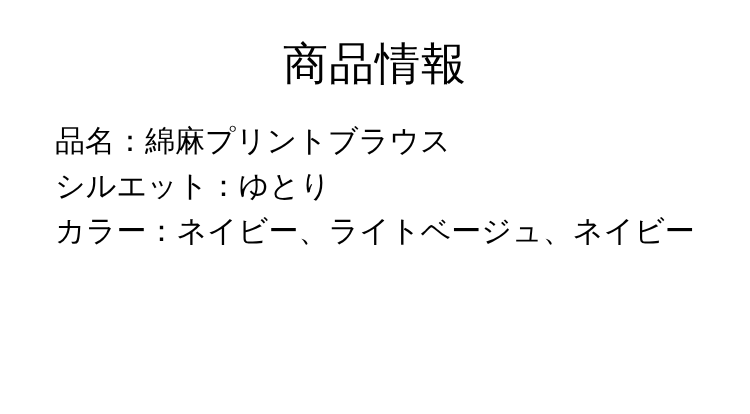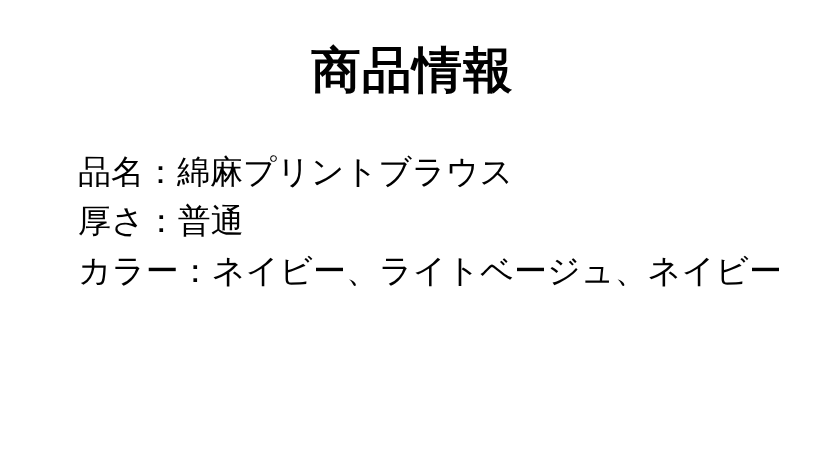--- a/index.html
+++ b/index.html
@@ -17,29 +17,29 @@
   .page {
     width: 750px;
     height: 414px;
     box-sizing: border-box;
     position: relative;
     background: #ffffff;
   }
   .title {
     text-align: center;
     font-size: 45px;
-    font-weight: bold;
+    font-weight: normal;
     letter-spacing: 1px;
     line-height: 1;
     padding-top: 42px;
     margin: 0;
     color: #000000;
   }
   .spec-list {
-    margin: 16px;
+    margin: 0;
     padding: 0;
     list-style: none;
     position: absolute;
     left: 55px;
     top: 118px;
     right: 18px;
   }
   .spec-row {
     font-size: 30px;
     line-height: 45px;
@@ -50,17 +50,17 @@
 </style>
 </head>
 <body>
 
 <div class="page">
 
   <h1 class="title">商品情報</h1>
 
   <ul class="spec-list">
     <li class="spec-row">品名：綿麻プリントブラウス</li>
-    <li class="spec-row">厚さ：普通</li>
+    <li class="spec-row">シルエット：ゆとり</li>
     <li class="spec-row">カラー：ネイビー、ライトベージュ、ネイビー</li>
   </ul>
 
 </div>
 
 </body></html>

